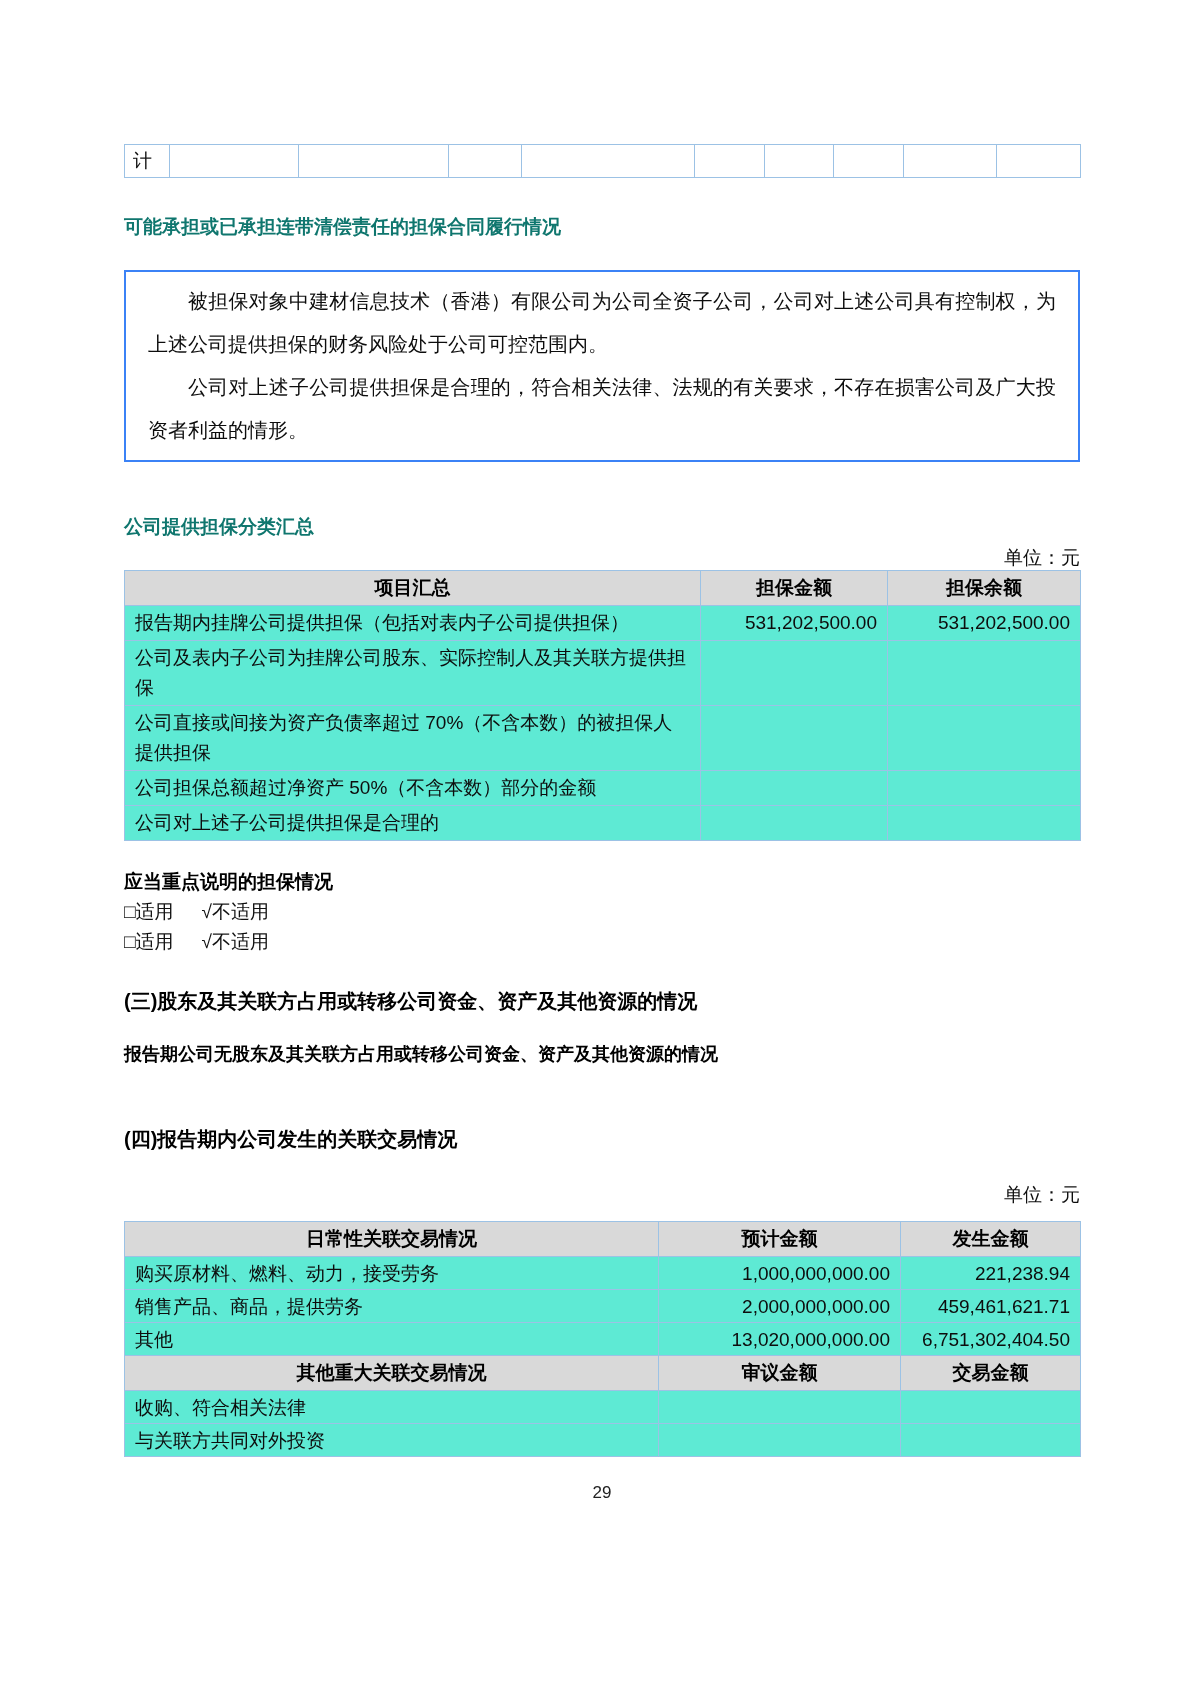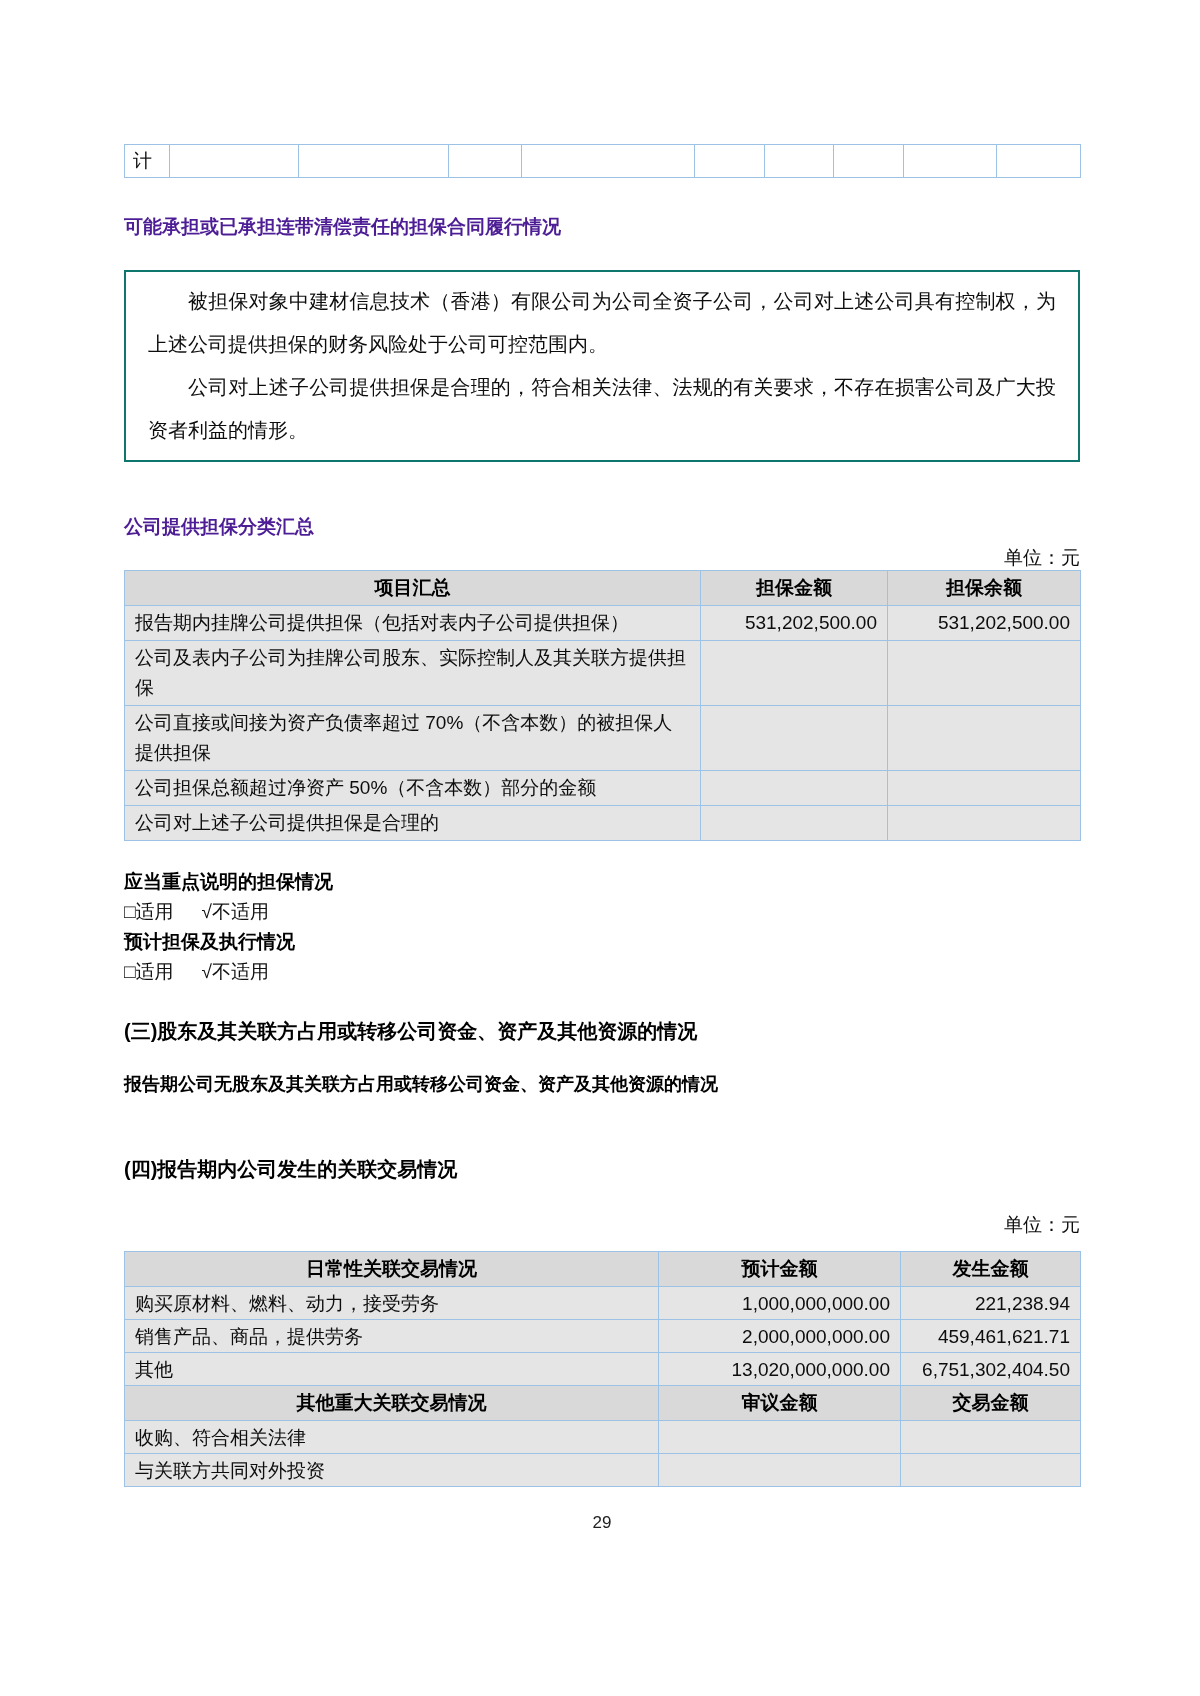--- a/index.html
+++ b/index.html
@@ -13,29 +13,29 @@
     color: #111111;
     overflow: hidden;
   }
   .content { margin-left: 124px; width: 956px; }
 
   
   table.t0 { width: 956px; border-collapse: collapse; table-layout: fixed; margin-top: 144px; }
   table.t0 td { border: 1.6px solid #9CC2E5; height: 33px; font-size: 19px; padding: 0 8px; background: #fff; }
 
   
-  .h-bold19 { font-size: 19px; font-weight: bold; line-height: 26px; color: #4c1d95; }
+  .h-bold19 { font-size: 19px; font-weight: bold; line-height: 26px; color: #0f766e; }
   .h-bold20 { font-size: 20px; font-weight: bold; line-height: 28px; color: #000; }
 
   .h-guarantee { margin-top: 36px; }
 
   
   .info-box {
     margin-top: 30px;
-    border: 2px solid #0f766e;
+    border: 2px solid #3b82f6;
     padding: 8px 22px 8px 22px;
     font-size: 20px;
     line-height: 43px;
     text-align: justify;
     color: #0d0d0d;
   }
   .info-box p { text-indent: 2em; }
 
   .h-summary { margin-top: 52px; }
 
@@ -52,21 +52,21 @@
     text-align: center;
     padding: 4px 6px;
     height: 35px;
     color: #000;
   }
   table.dt td {
     border: 1.6px solid #9CC2E5;
     font-size: 19px;
     padding: 2px 10px;
     height: 33px;
-    background: #e5e5e5;
+    background: #5eead4;
     color: #0d0d0d;
   }
   table.t1 { margin-top: 0; }
   table.t1 td { line-height: 30px; }
   table.t2 { margin-top: 14px; }
   table.t2 td { line-height: 27px; }
   td.num { text-align: right; }
 
   
   .notes { margin-top: 26px; font-size: 19px; line-height: 30px; }
@@ -162,21 +162,20 @@
         <td class="num"></td>
       </tr>
     </tbody>
       </table>
 
     <div class="notes">
       <div class="bold">应当重点说明的担保情况</div>
       <div class="applicable-pair">
         <span class="opt1">□适用</span><span>√不适用</span>
       </div>
-      <div class="bold">预计担保及执行情况</div>
       <div class="applicable-pair">
         <span class="opt1">□适用</span><span>√不适用</span>
       </div>
     </div>
 
     <div class="h-bold20 h-three">(三)股东及其关联方占用或转移公司资金、资产及其他资源的情况</div>
     <div class="body-bold">报告期公司无股东及其关联方占用或转移公司资金、资产及其他资源的情况</div>
 
     <div class="h-bold20 h-four">(四)报告期内公司发生的关联交易情况</div>
     <div class="unit-label2">单位：元</div>

